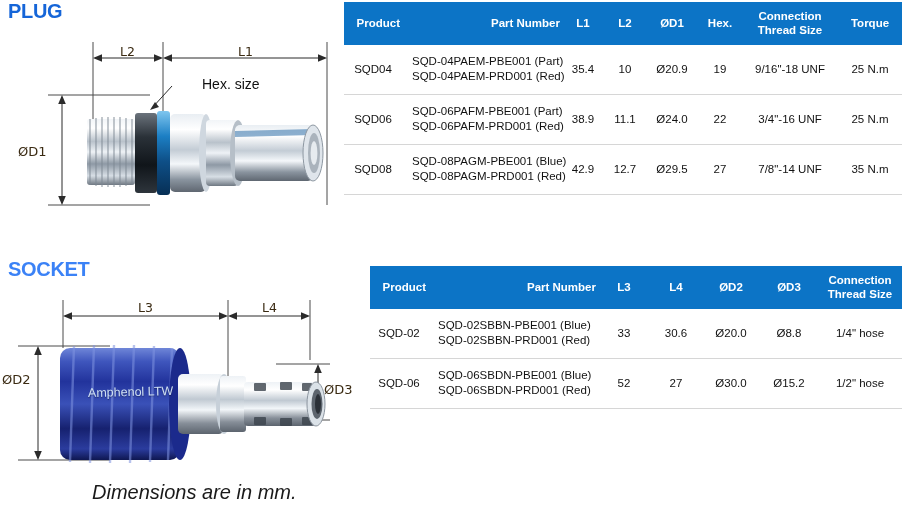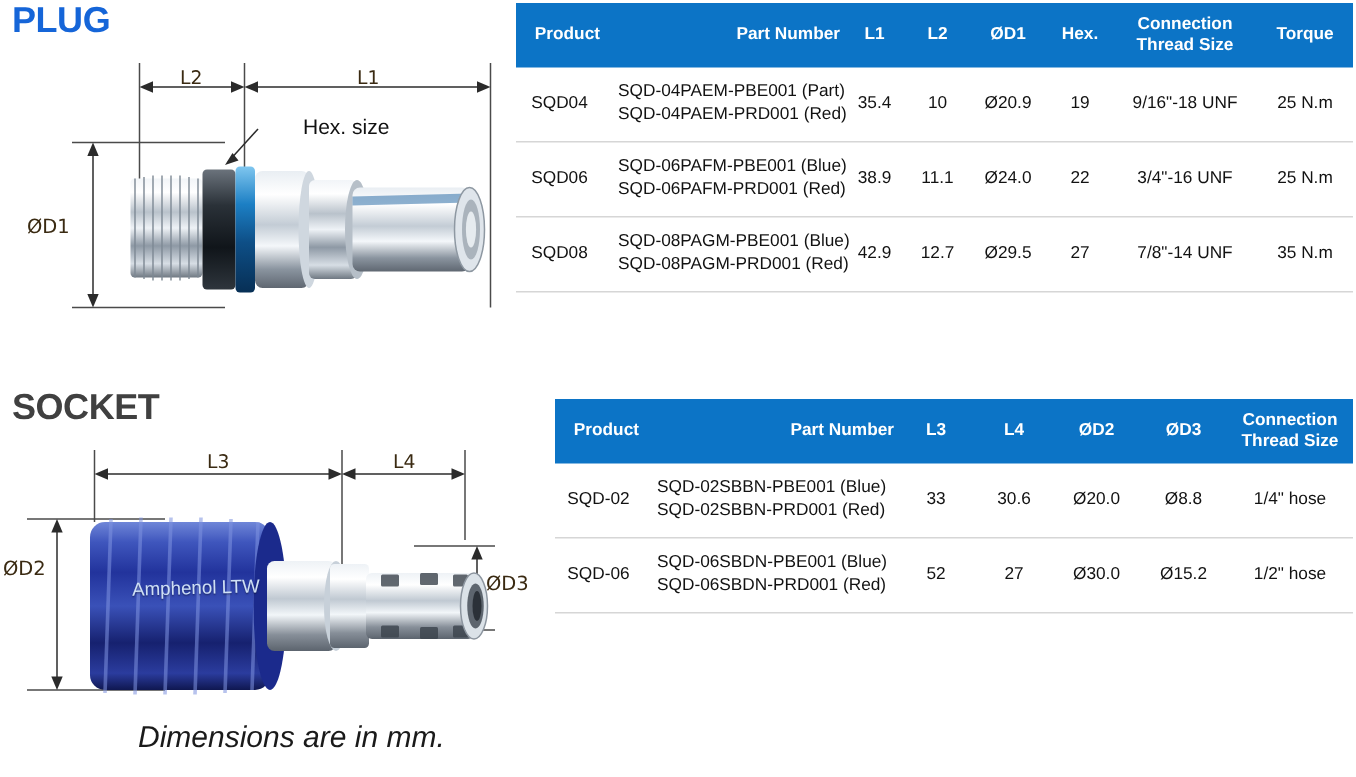--- a/index.html
+++ b/index.html
@@ -13,26 +13,26 @@
     font-family: "Liberation Sans", sans-serif;
     color: #1a1a1a;
     overflow: hidden;
   }
 
   
   #left-panel { position: absolute; left: 0; top: 0; width: 340px; height: 518px; }
 
   .section-title {
     position: absolute;
-    font-size: 24px;
+    font-size: 20px;
     font-weight: bold;
     letter-spacing: -0.3px;
   }
   #plug-title   { left: 8px;  top: 0px;   color: #1565d8; }
-  #socket-title { left: 8px;  top: 258px; color: #404040; }
+  #socket-title { left: 8px;  top: 258px; color: #3b82f6; }
 
   .dim-label {
     position: absolute;
     font-size: 12.5px;
     color: #3a2a12;
     font-family: "DejaVu Sans", sans-serif;
     white-space: nowrap;
   }
   .dim-label.vert { font-size: 13px; }
 
@@ -323,21 +323,21 @@
       <td>35.4</td>
       <td>10</td>
       <td>Ø20.9</td>
       <td>19</td>
       <td>9/16"-18 UNF</td>
       <td>25 N.m</td>
     </tr>
     <tr>
       <td>SQD06</td>
       <td class="left">
-        <div class="pn">SQD-06PAFM-PBE001 (Blue)</div>
+        <div class="pn">SQD-06PAFM-PBE001 (Part)</div>
         <div class="pn">SQD-06PAFM-PRD001 (Red)</div>
       </td>
       <td>38.9</td>
       <td>11.1</td>
       <td>Ø24.0</td>
       <td>22</td>
       <td>3/4"-16 UNF</td>
       <td>25 N.m</td>
     </tr>
     <tr>

